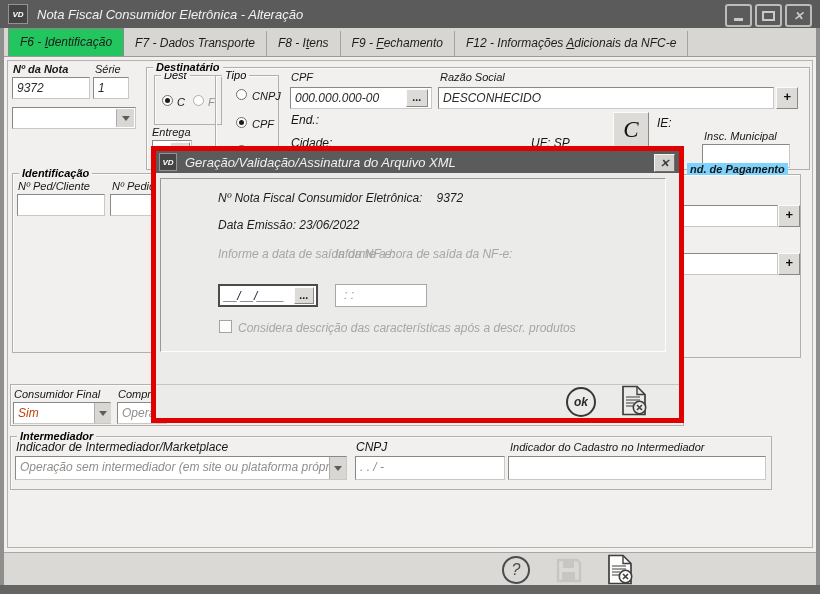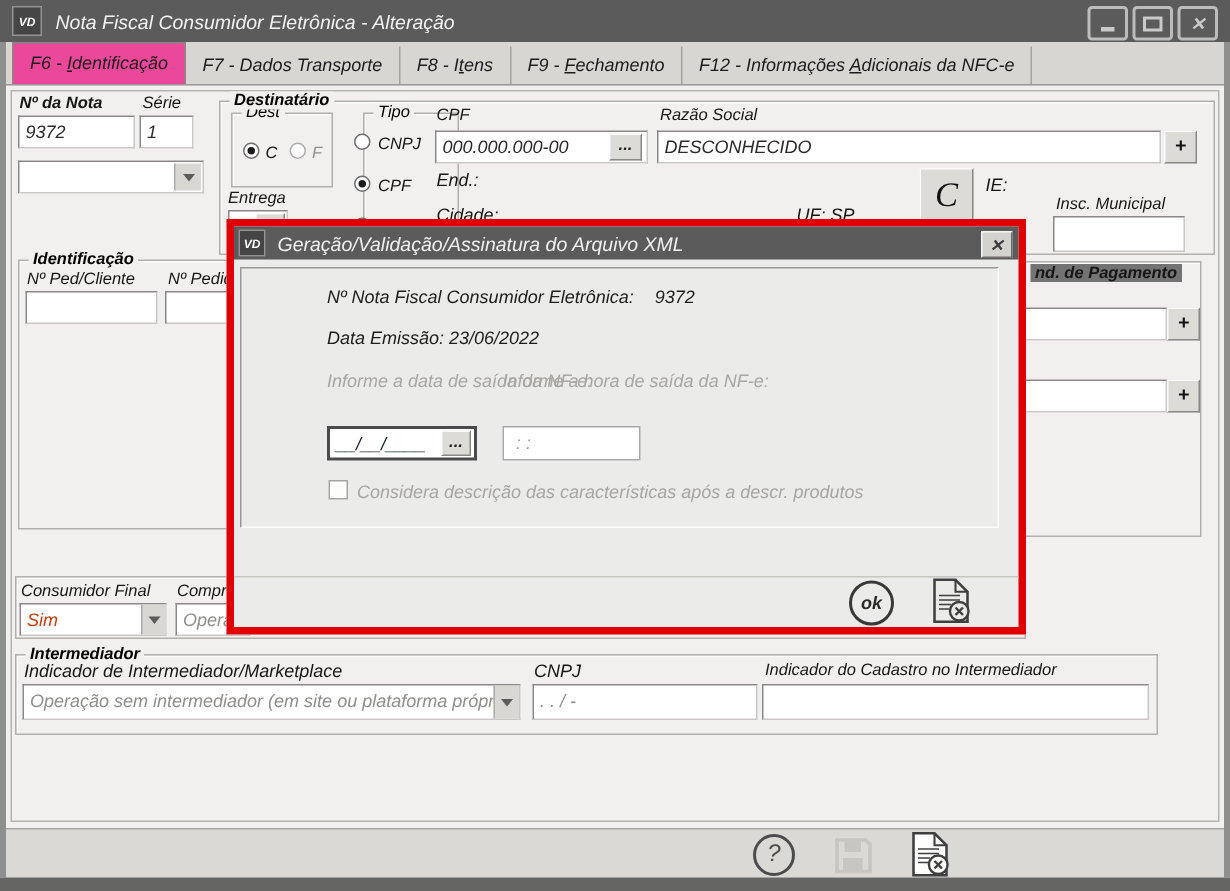--- a/index.html
+++ b/index.html
@@ -29,21 +29,21 @@
   .wtitle{color:#f2f2f2;font-size:13px;margin-left:9px;white-space:nowrap;}
   .winbtn{width:23px;height:19px;border:2px solid #bcbcbc;border-radius:3px;background:#5b5b5b;
        margin-left:3px;display:flex;align-items:center;justify-content:center;}
   .gl-min{width:9px;height:3px;background:#c9c9c9;margin-top:8px;}
   .gl-max{width:9px;height:6px;border:2px solid #c9c9c9;}
   .gl-x::after{content:"✕";color:#c9c9c9;font-weight:bold;font-size:12px;}
   .tabbar{left:4px;top:28px;width:812px;height:29px;background:#d8d6d3;border-bottom:1px solid #9c9a98;
        display:flex;align-items:flex-end;padding-left:4px;}
   .tab{height:25px;line-height:25px;padding:0 11px;font-size:12px;color:#1c1c1c;
        border-right:1px solid #a5a3a1;white-space:nowrap;}
-  .tab.active{background:#ec4899;border:1px solid #8a8886;border-bottom:none;height:27px;line-height:27px;}
+  .tab.active{background:#22c55e;border:1px solid #8a8886;border-bottom:none;height:27px;line-height:27px;}
   .sideL{left:0;top:28px;width:4px;height:557px;background:#8f8f8d;}
   .sideR{left:816px;top:28px;width:4px;height:557px;background:#8f8f8d;}
   .footer{left:4px;top:552px;width:812px;height:33px;background:#dbd9d6;border-top:1px solid #a9a7a5;}
   .bstrip{left:0;top:585px;width:820px;height:9px;background:#656563;}
   .circlebtn{border-radius:50%;display:flex;align-items:center;justify-content:center;background:transparent;}
   .modal{left:151px;top:146px;width:533px;height:277px;border:5px solid #e10000;background:#ebebe9;z-index:100;}
   .mtitle{left:0;top:0;width:523px;height:22px;background:#5b5b5b;display:flex;align-items:center;}
   .mtitle .vdicon{width:16px;height:16px;margin-left:3px;}
   .mtitle .txt{color:#f0f0f0;font-size:13px;margin-left:8px;white-space:nowrap;}
   .mx{position:absolute;right:4px;top:3px;width:19px;height:16px;background:#d4d2cf;
@@ -103,21 +103,21 @@
   </div>
   <span class="abs radio sel" style="left:162px;top:95px"></span>
   <span class="abs lbl" style="left:177px;top:96px">C</span>
   <span class="abs radio dis" style="left:193px;top:95px"></span>
   <span class="abs lbl gray" style="left:208px;top:96px">F</span>
 
   <div class="abs lbl" style="left:152px;top:126px">Entrega</div>
   <div class="abs fld" style="left:152px;top:140px;width:40px;height:22px"></div>
   <div class="abs minibtn" style="left:170px;top:142px;width:20px;height:18px">...</div>
 
-  <div class="abs group" style="left:242px;top:75px;width:64px;height:91px">
+  <div class="abs group" style="left:215px;top:75px;width:64px;height:91px">
     <span class="gtitle">Tipo</span>
   </div>
   <span class="abs radio" style="left:236px;top:89px"></span>
   <span class="abs lbl" style="left:252px;top:90px">CNPJ</span>
   <span class="abs radio sel" style="left:236px;top:117px"></span>
   <span class="abs lbl" style="left:252px;top:118px">CPF</span>
   <span class="abs radio" style="left:236px;top:145px"></span>
   <span class="abs lbl" style="left:252px;top:146px">Outros</span>
 
   <div class="abs lbl" style="left:291px;top:71px">CPF</div>
@@ -138,21 +138,21 @@
 
   <div class="abs group" style="left:12px;top:173px;width:410px;height:180px">
     <span class="gtitle b">Identificação</span>
   </div>
   <div class="abs lbl" style="left:18px;top:180px">Nº Ped/Cliente</div>
   <div class="abs fld" style="left:17px;top:194px;width:88px;height:22px"></div>
   <div class="abs lbl" style="left:112px;top:180px">Nº Pedido</div>
   <div class="abs fld" style="left:110px;top:194px;width:80px;height:22px"></div>
 
   <div class="abs group" style="left:480px;top:174px;width:321px;height:184px"></div>
-  <div class="abs lbl b" style="left:687px;top:176px;background:#737373;padding:0 3px">nd. de Pagamento</div>
+  <div class="abs lbl b" style="left:687px;top:163px;background:#7dd3fc;padding:0 3px">nd. de Pagamento</div>
   <div class="abs fld" style="left:500px;top:205px;width:278px;height:22px"></div>
   <div class="abs plusbtn" style="left:778px;top:205px;width:22px;height:22px">+</div>
   <div class="abs fld" style="left:500px;top:253px;width:278px;height:22px"></div>
   <div class="abs plusbtn" style="left:778px;top:253px;width:22px;height:22px">+</div>
 
   <div class="abs group" style="left:10px;top:384px;width:674px;height:42px"></div>
   <div class="abs lbl" style="left:14px;top:388px">Consumidor Final</div>
   <div class="abs fld" style="left:13px;top:402px;width:98px;height:22px;color:#c2410c">Sim</div>
   <span class="ddbtn abs" style="left:94px;top:403px;height:20px"></span>
   <div class="abs lbl" style="left:118px;top:388px">Compra</div>

